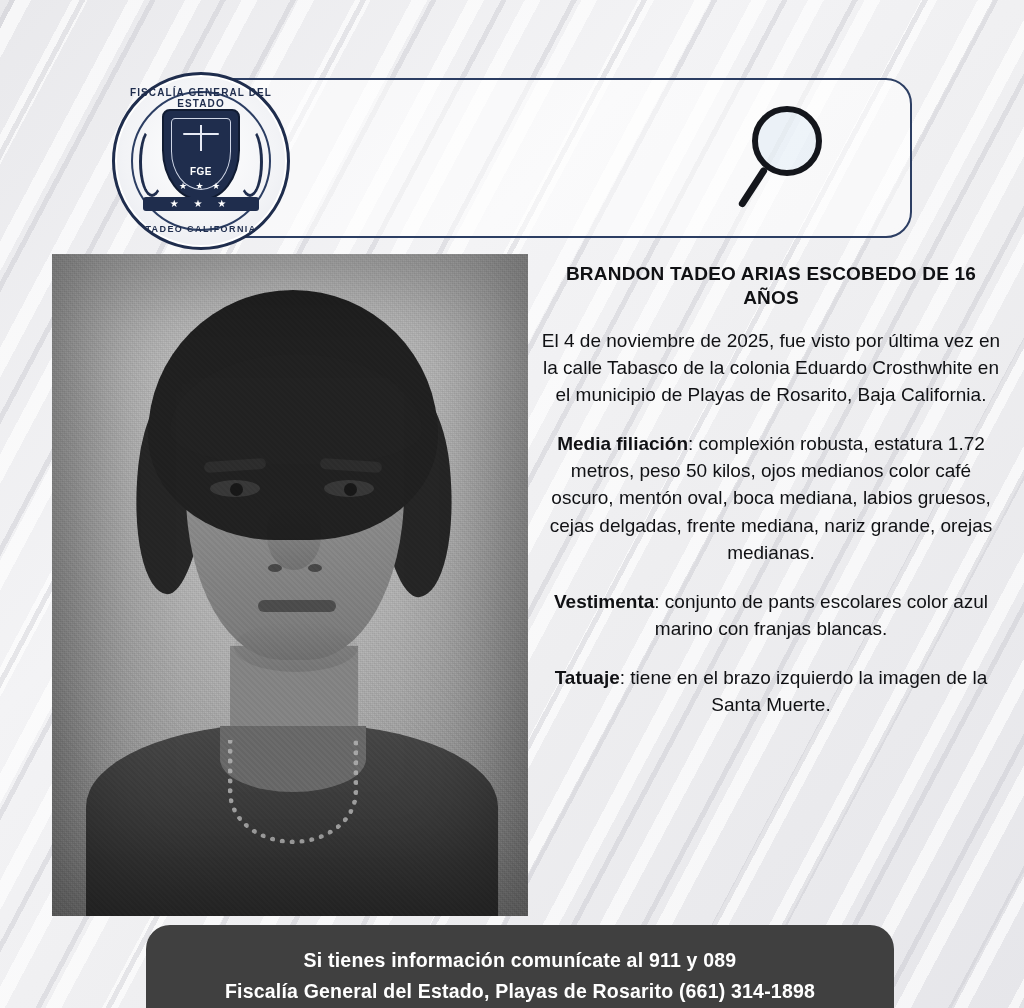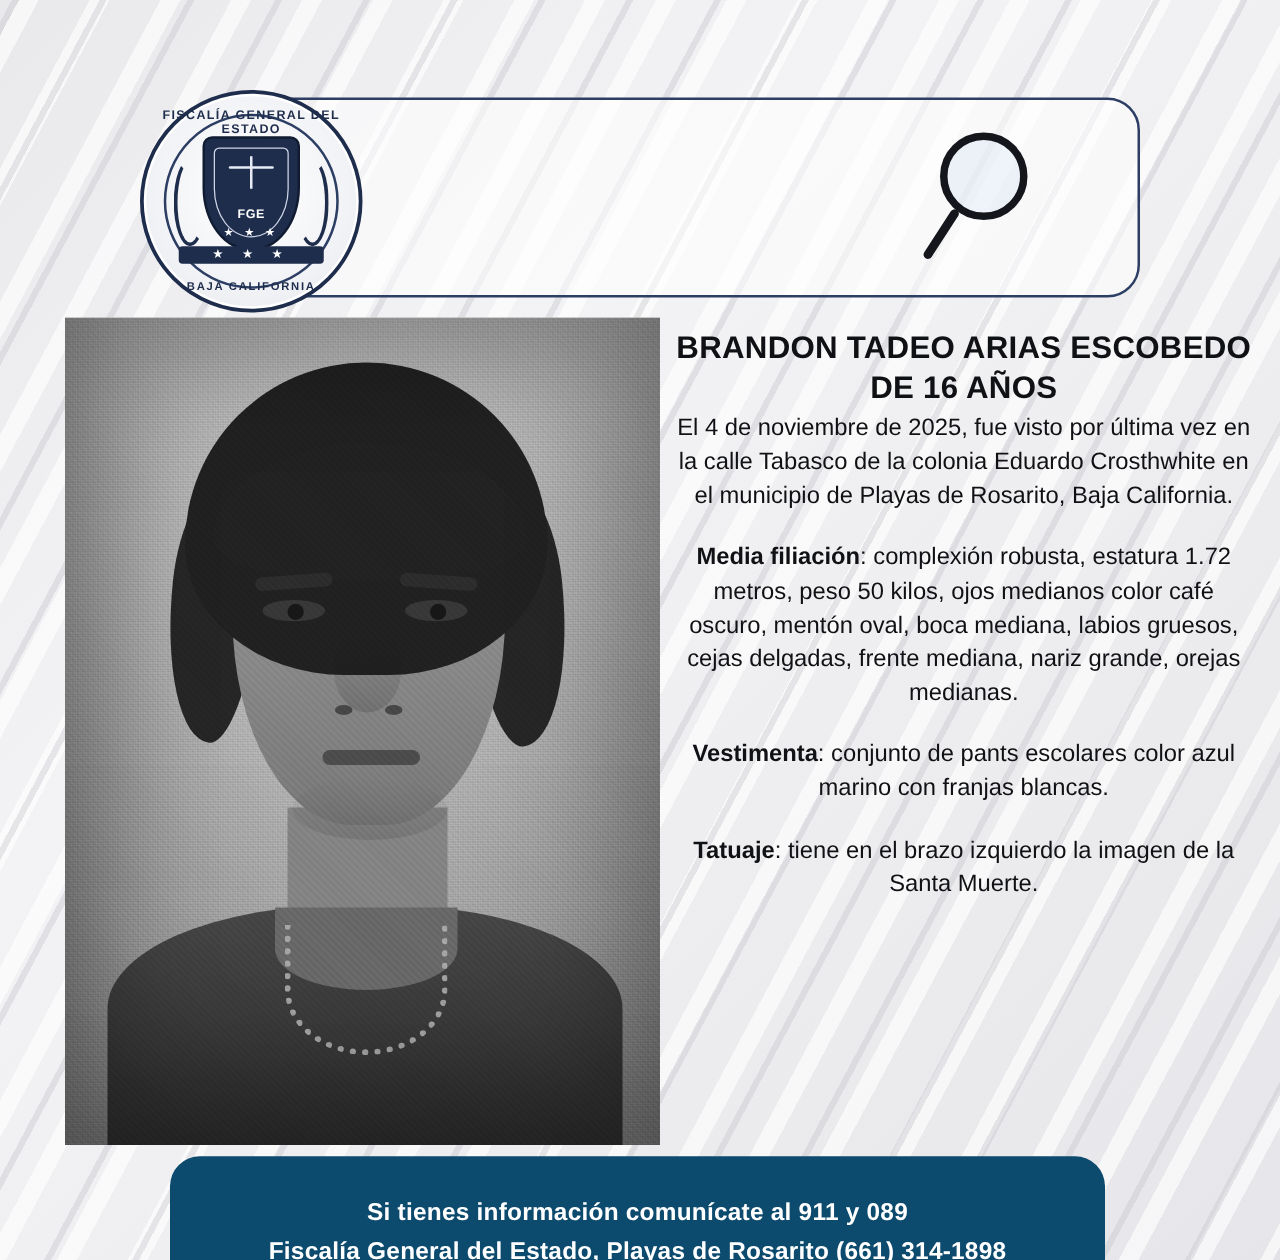--- a/index.html
+++ b/index.html
@@ -385,45 +385,45 @@
   
   .info {
     position: absolute;
     left: 540px;
     top: 262px;
     width: 462px;
     text-align: center;
     color: #101114;
   }
   .info-name {
-    font-size: 25px;
+    font-size: 19px;
     font-weight: bold;
     line-height: 1.28;
     letter-spacing: 0.2px;
-    margin-bottom: 3px;
+    margin-bottom: 16px;
   }
   .info-p {
     font-size: 19px;
     line-height: 1.43;
     margin-bottom: 22px;
   }
   .info-p b { font-weight: bold; }
 
   
   .footer {
     position: absolute;
-    left: 136px;
+    left: 146px;
     top: 925px;
     width: 748px;
     height: 83px;
-    background: #0c4a6e;
+    background: #404040;
     border-radius: 24px 24px 0 0;
     color: #ffffff;
     text-align: center;
-    padding-top: 30px;
+    padding-top: 20px;
   }
   .footer-line {
     font-size: 19.5px;
     font-weight: bold;
     line-height: 1.6;
     letter-spacing: 0.2px;
   }
 </style>
 </head>
 <body>
@@ -444,21 +444,21 @@
     <div class="seal-laurel-r"></div>
     <div class="seal-shield">
       <div class="seal-shield-inner"></div>
       <div class="seal-scale"></div>
       <div class="seal-fge">FGE</div>
       <div class="seal-stars">★ ★ ★</div>
     </div>
     <div class="seal-band">
       <div class="seal-band-stars">★ ★ ★</div>
     </div>
-    <div class="seal-text-bottom">BAJA CALIFORNIA</div>
+    <div class="seal-text-bottom">TADEO CALIFORNIA</div>
   </div>
 
 
   <div class="magnifier">
     <div class="magnifier-lens"></div>
     <div class="magnifier-handle"></div>
   </div>
 </div>
 
 <div class="photo">

